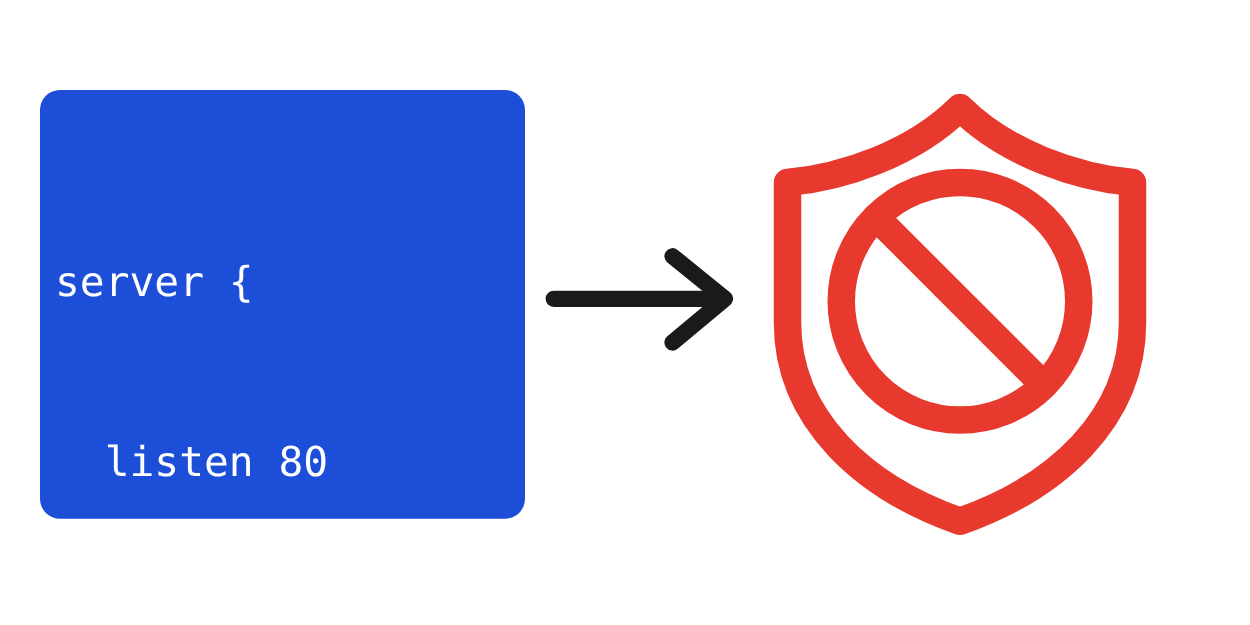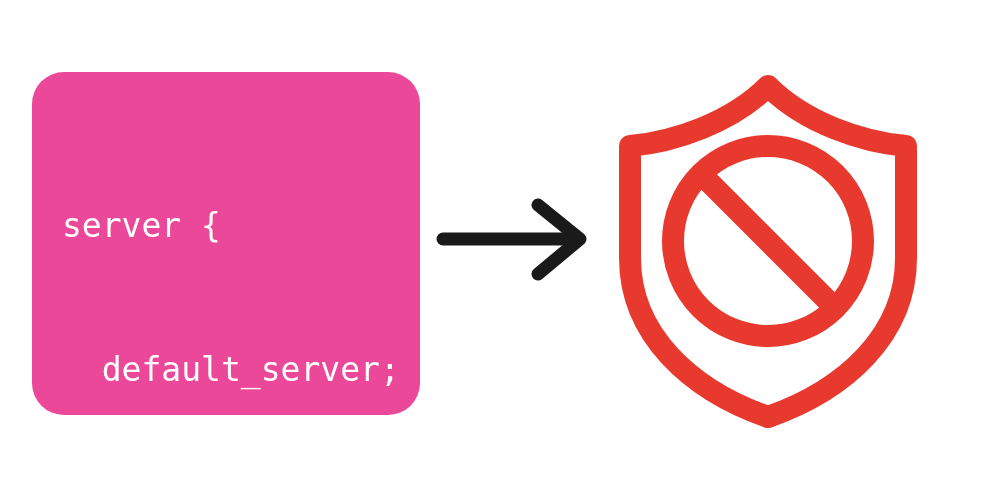--- a/index.html
+++ b/index.html
@@ -20,24 +20,24 @@
     background: #ffffff;
   }
 
   
   #code-block {
     position: absolute;
     left: 32px;
     top: 72px;
     width: 388px;
     height: 343px;
-    background: #ec4899;
-    border-radius: 32px;
+    background: #1d4ed8;
+    border-radius: 16px;
     box-sizing: border-box;
-    padding: 34px 18px 22px 30px;
+    padding: 34px 18px 22px 12px;
   }
   #code-lines {
     margin: 0;
     padding: 0;
     font-family: "DejaVu Sans Mono", "Liberation Mono", monospace;
     font-size: 33px;
     line-height: 48px;
     color: #ffffff;
     white-space: pre;
     letter-spacing: 0px;
@@ -68,20 +68,21 @@
   }
 </style>
 </head>
 <body>
 
 <div id="stage">
 
   <div id="code-block">
     <div id="code-lines">
       <span class="code-line">server {</span>
+      <span class="code-line">  listen 80</span>
       <span class="code-line">  default_server;</span>
       
       
       
     </div>
   </div>
 
   <div id="arrow-wrap">
     <svg width="180" height="115" viewBox="0 0 180 115">
       <g fill="none" stroke="#1a1a1a" stroke-width="13" stroke-linecap="round" stroke-linejoin="round">

